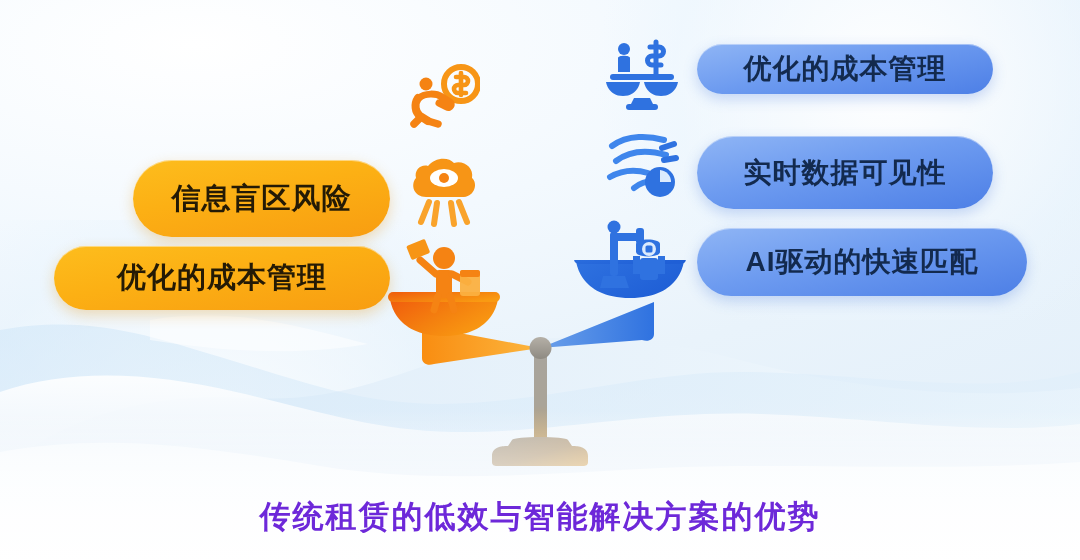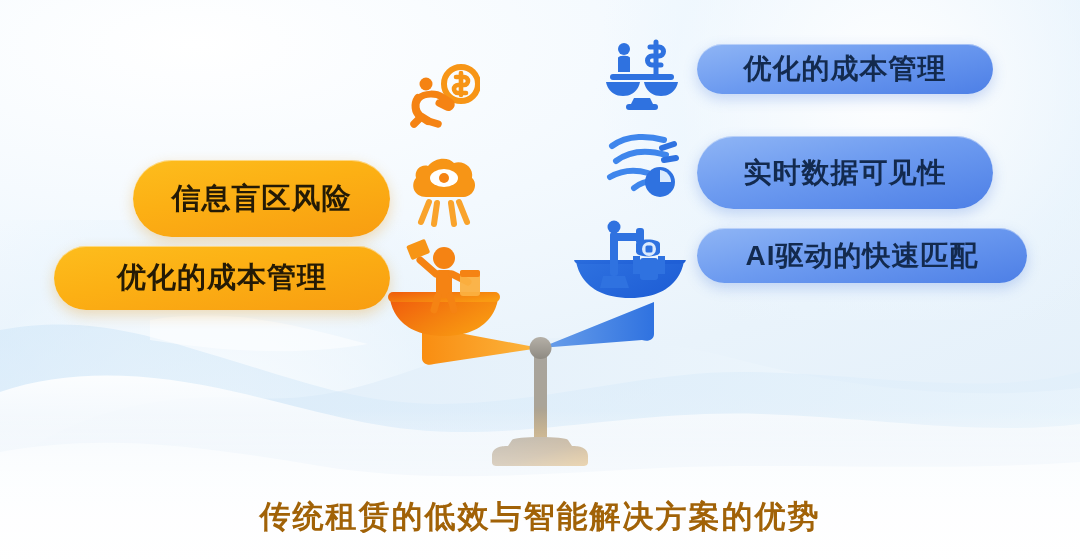--- a/index.html
+++ b/index.html
@@ -39,21 +39,21 @@
   .pill-blue{
     background:linear-gradient(168deg,#8fb5f5 0%,#6d9bf0 45%,#4d7fe6 100%);
     color:#132a4e;font-weight:700;
     box-shadow:0 5px 14px rgba(70,120,220,.28), inset 0 1px 0 rgba(255,255,255,.40);
   }
   .icon-slot{position:absolute;display:block;}
 
   
   .caption{
     position:absolute;left:0;right:0;bottom:22px;text-align:center;
-    font-size:31px;font-weight:700;color:#a16207;letter-spacing:2px;
+    font-size:31px;font-weight:700;color:#6d28d9;letter-spacing:2px;
     text-shadow:0 1px 2px rgba(255,255,255,.9);
   }
 
   
   .scale{position:absolute;left:380px;top:260px;width:320px;height:210px;}
 </style>
 </head>
 <body>
 
 <div id="stage">
@@ -227,20 +227,20 @@
       <path d="M3 58 L25 58 L29 70 L0 70 Z"></path>
       <rect x="36" y="10" width="8" height="16" rx="3"></rect>
       <path d="M36 26 C36 20 60 20 60 26 L60 34 C60 40 36 40 36 34 Z"></path>
       <rect x="40" y="40" width="18" height="22" rx="3"></rect>
       <path d="M33 38 L33 56 L40 56 L40 38 Z"></path>
       <path d="M58 38 L58 56 L65 56 L65 38 Z"></path>
       <circle cx="49" cy="31" r="7" fill="#dcebfd"></circle>
       <rect x="45.5" y="27.5" width="7" height="7" rx="1.6" fill="#2f72e0"></rect>
     </g>
   </svg>
-  <div class="pill pill-blue" style="left:697px;top:228px;width:330px;height:55px;font-size:28px;">
+  <div class="pill pill-blue" style="left:697px;top:228px;width:330px;height:68px;font-size:28px;">
     <span>AI驱动的快速匹配</span>
   </div>
 
   <div class="caption-fade"></div>
   <div class="caption">传统租赁的低效与智能解决方案的优势</div>
 
 </div>
 
 </body></html>

